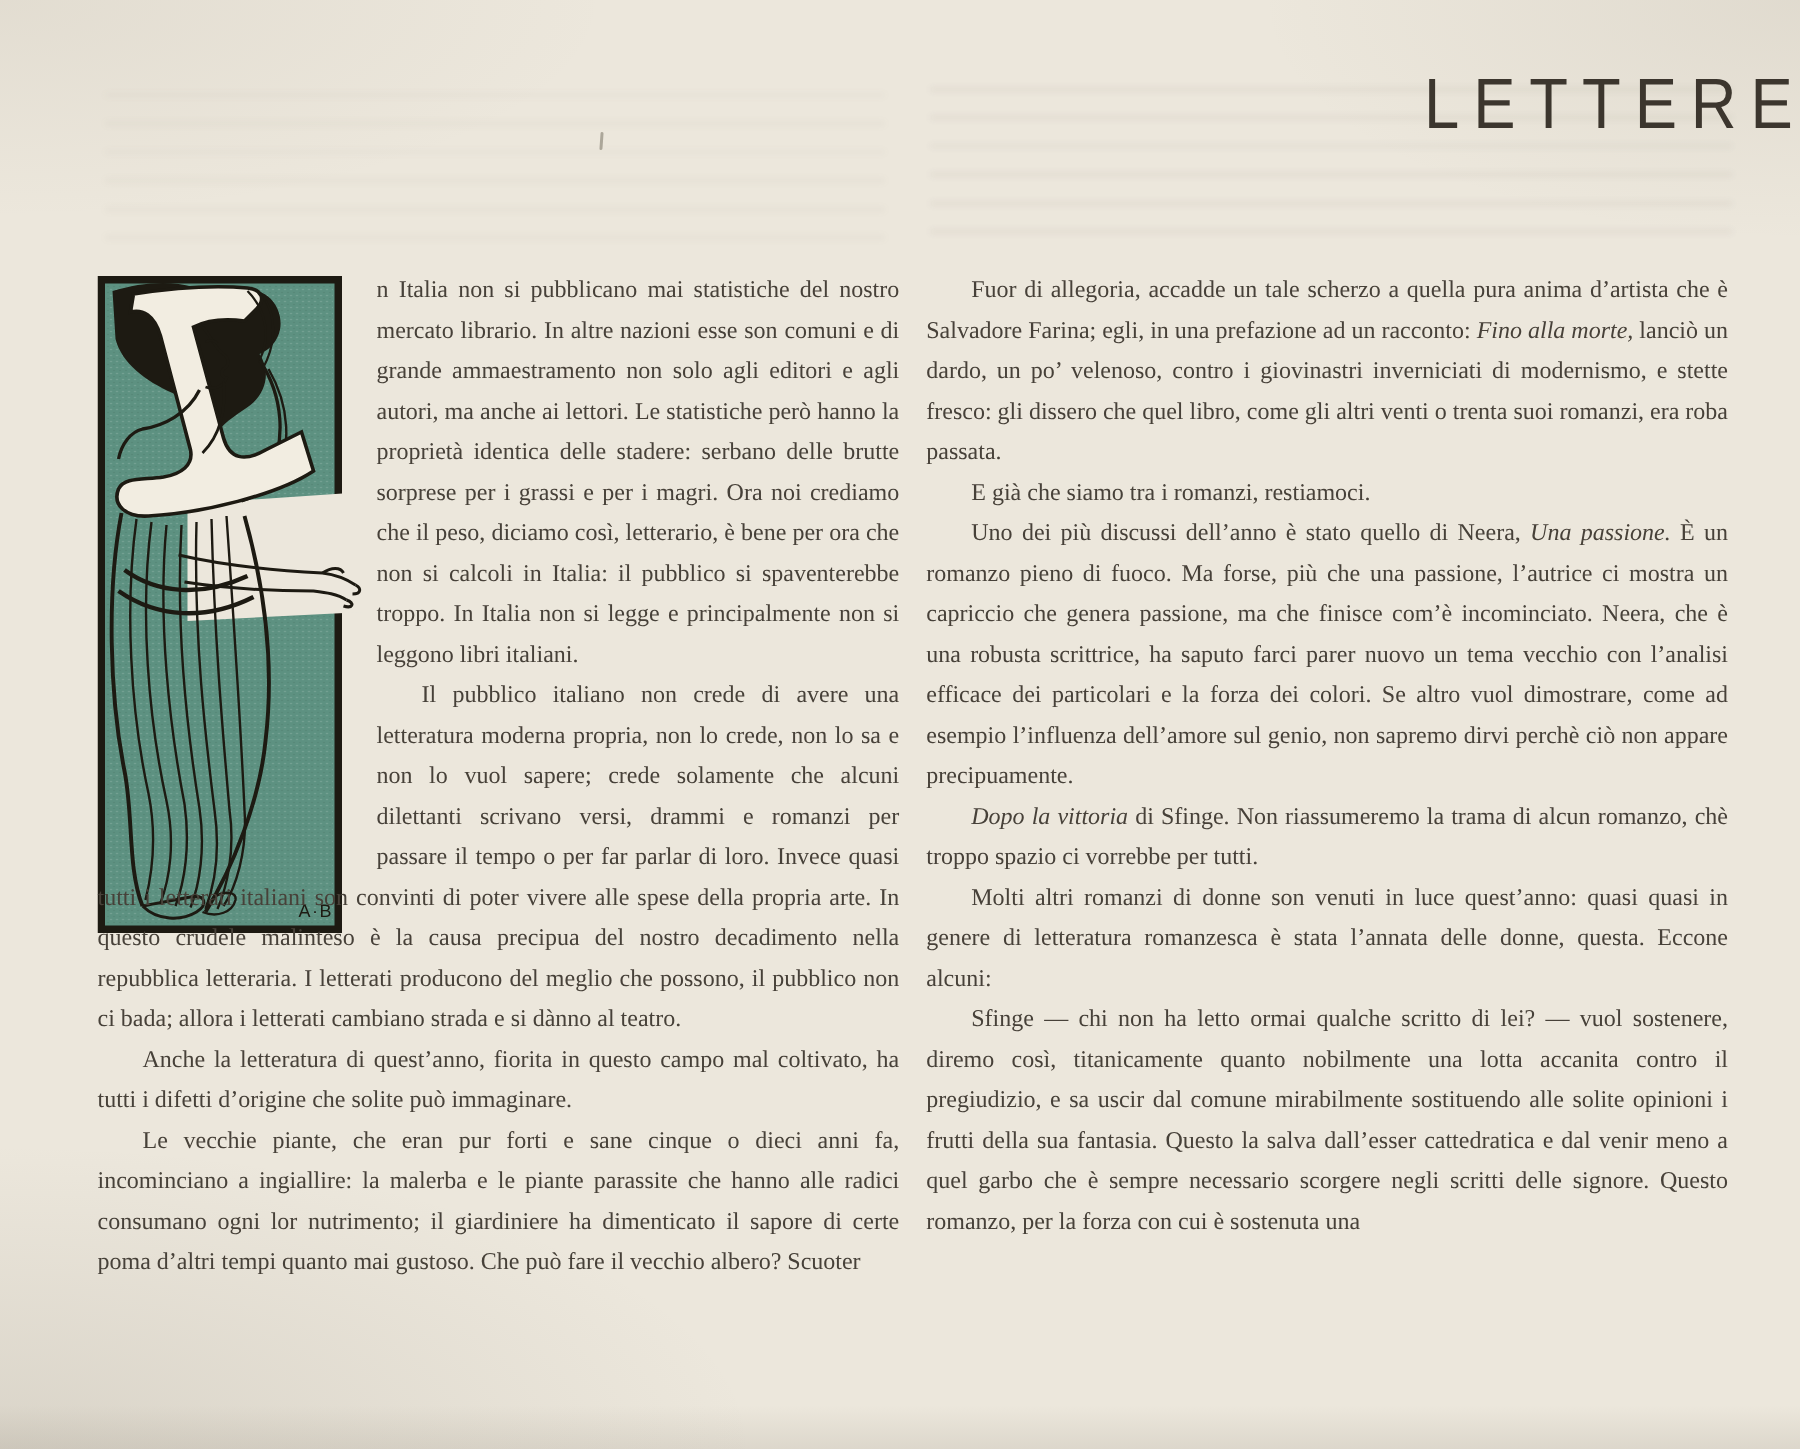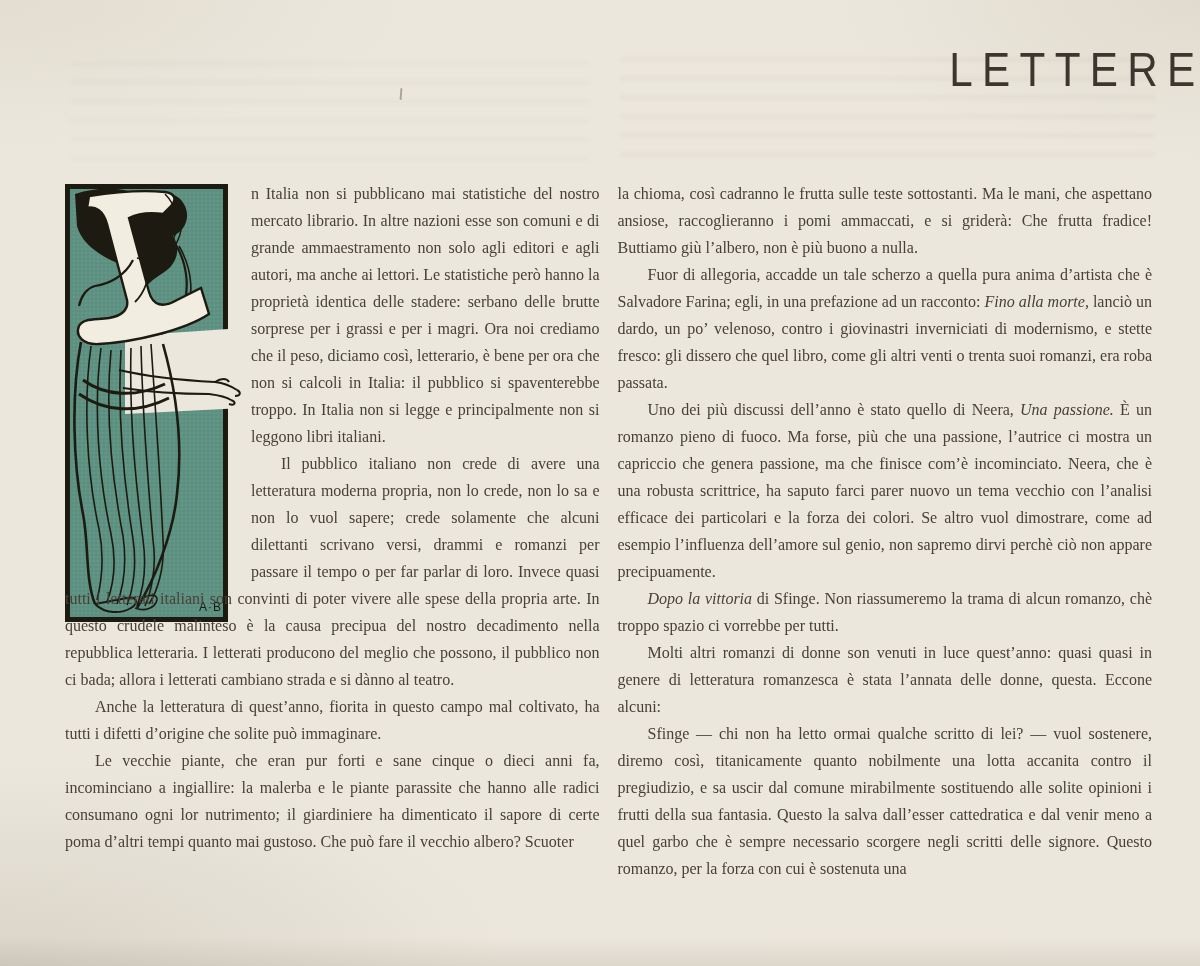--- a/index.html
+++ b/index.html
@@ -143,21 +143,21 @@
     </figure>
 
   <p class="para"><span>n Italia non si pubblicano mai statistiche del nostro mercato librario. In altre nazioni esse son comuni e di grande ammaestramento non solo agli editori e agli autori, ma anche ai lettori. Le statistiche però hanno la proprietà identica delle stadere: serbano delle brutte sorprese per i grassi e per i magri. Ora noi crediamo che il peso, diciamo così, letterario, è bene per ora che non si calcoli in Italia: il pubblico si spaventerebbe troppo. In Italia non si legge e principalmente non si leggono libri italiani.</span></p>
       <p class="para indent"><span>Il pubblico italiano non crede di avere una letteratura moderna propria, non lo crede, non lo sa e non lo vuol sapere; crede solamente che alcuni dilettanti scrivano versi, drammi e romanzi per passare il tempo o per far parlar di loro. Invece quasi tutti i letterati italiani son convinti di poter vivere alle spese della propria arte. In questo crudele malinteso è la causa precipua del nostro decadimento nella repubblica letteraria. I letterati producono del meglio che possono, il pubblico non ci bada; allora i letterati cambiano strada e si dànno al teatro.</span></p>
       <p class="para indent"><span>Anche la letteratura di quest’anno, fiorita in questo campo mal coltivato, ha tutti i difetti d’origine che solite può immaginare.</span></p>
       <p class="para indent"><span>Le vecchie piante, che eran pur forti e sane cinque o dieci anni fa, incominciano a ingiallire: la malerba e le piante parassite che hanno alle radici consumano ogni lor nutrimento; il giardiniere ha dimenticato il sapore di certe poma d’altri tempi quanto mai gustoso. Che può fare il vecchio albero? Scuoter</span></p>
     </div>
 
   <div class="col">
 
-  <p class="para"><span>la chioma, così cadranno le frutta sulle teste sottostanti. Ma le mani, che aspettano ansiose, raccoglieranno i pomi ammaccati, e si griderà: Che frutta fradice! Buttiamo giù l’albero, non è più buono a nulla.</span></p>
       <p class="para indent"><span>Fuor di allegoria, accadde un tale scherzo a quella pura anima d’artista che è Salvadore Farina; egli, in una prefazione ad un racconto: </span><em>Fino alla morte,</em><span> lanciò un dardo, un po’ velenoso, contro i giovinastri inverniciati di modernismo, e stette fresco: gli dissero che quel libro, come gli altri venti o trenta suoi romanzi, era roba passata.</span></p>
+      <p class="para indent"><span>E già che siamo tra i romanzi, restiamoci.</span></p>
       <p class="para indent"><span>Uno dei più discussi dell’anno è stato quello di Neera, </span><em>Una passione.</em><span> È un romanzo pieno di fuoco. Ma forse, più che una passione, l’autrice ci mostra un capriccio che genera passione, ma che finisce com’è incominciato. Neera, che è una robusta scrittrice, ha saputo farci parer nuovo un tema vecchio con l’analisi efficace dei particolari e la forza dei colori. Se altro vuol dimostrare, come ad esempio l’influenza dell’amore sul genio, non sapremo dirvi perchè ciò non appare precipuamente.</span></p>
       <p class="para indent"><em>Dopo la vittoria</em><span> di Sfinge. Non riassumeremo la trama di alcun romanzo, chè troppo spazio ci vorrebbe per tutti.</span></p>
       <p class="para indent"><span>Molti altri romanzi di donne son venuti in luce quest’anno: quasi quasi in genere di letteratura romanzesca è stata l’annata delle donne, questa. Eccone alcuni:</span></p>
       <p class="para indent"><span>Sfinge — chi non ha letto ormai qualche scritto di lei? — vuol sostenere, diremo così, titanicamente quanto nobilmente una lotta accanita contro il pregiudizio, e sa uscir dal comune mirabilmente sostituendo alle solite opinioni i frutti della sua fantasia. Questo la salva dall’esser cattedratica e dal venir meno a quel garbo che è sempre necessario scorgere negli scritti delle signore. Questo romanzo, per la forza con cui è sostenuta una</span></p>
     </div>
 
 </main>
 
 </body></html>

